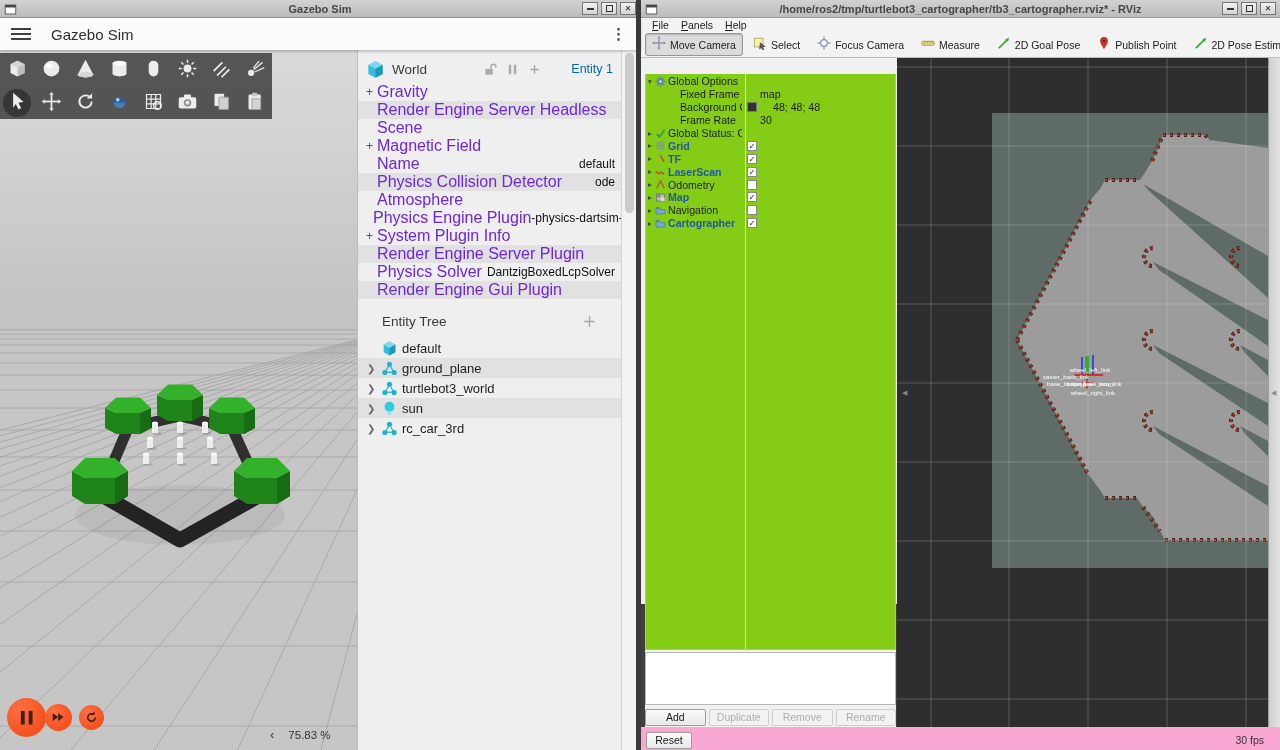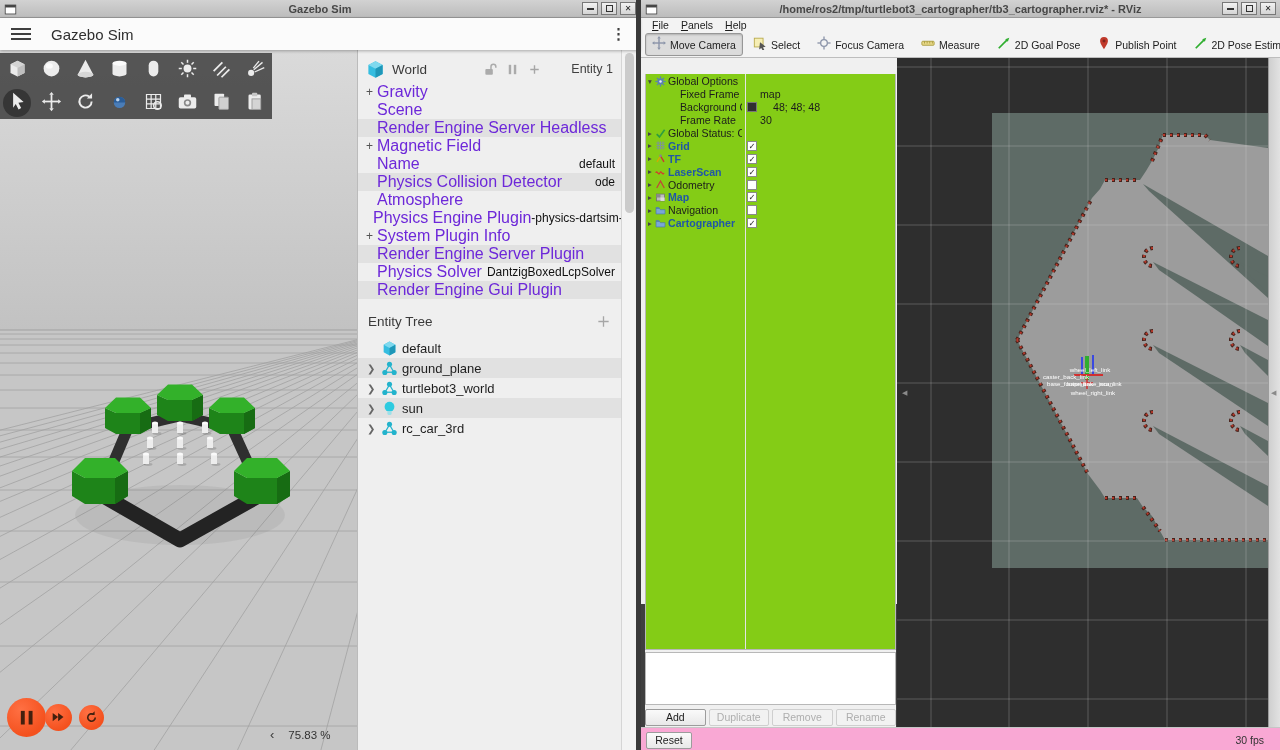--- a/index.html
+++ b/index.html
@@ -31,29 +31,29 @@
 .pb svg{width:60%;height:60%}
 .rtf-wrap{position:absolute;top:677px;left:270px;display:flex;align-items:center;gap:14px;z-index:4}
 .rtf-chev{font-size:13px;color:#3c3c3c}
 .rtf{font-size:11.5px;color:#333}
 .gz-panel{position:absolute;top:50px;left:357px;width:264px;height:700px;background:#efefef;border-left:1px solid #bbb}
 .world-header{position:absolute;top:5px;left:0;right:0;height:28px;display:flex;align-items:center;padding:0 8px;gap:7px}
 .world-header .hicon{width:19px;height:19px;flex:none}
 .world-title{font-size:13.5px;color:#3a3a3a}
 .wh-sp{flex:1}
 .mini-ic{width:15px;height:15px;opacity:.85}
-.entity-label{font-size:12.5px;color:#404040;margin-left:22px}
+.entity-label{font-size:12.5px;color:#0369a1;margin-left:22px}
 .prop-rows{position:absolute;top:33px;left:0;right:0}
 .prow{height:18px;display:flex;align-items:center;padding:0 6px 0 8px;white-space:nowrap}
 .prow.shade{background:#e1e1e1}
 .prow .plusmark{width:11px;color:#555;font-size:12px;visibility:hidden}
 .prow .plusmark.show{visibility:visible}
 .prow .plabel{font-size:16px;color:#6d28d9}
 .prow .pvalue{margin-left:auto;font-size:12px;color:#101010}
-.entity-header{position:absolute;top:258px;left:0;right:0;height:26px;display:flex;align-items:center;padding:0 10px}
+.entity-header{position:absolute;top:258px;left:0;right:0;height:26px;display:flex;align-items:center;padding:0 24px}
 .entity-title{font-size:13.5px;color:#3a3a3a}
 .entity-header .mini-ic{margin-left:auto}
 .entity-rows{position:absolute;top:288px;left:0;right:0}
 .erow{height:20px;display:flex;align-items:center;padding-left:9px;gap:4px}
 .erow.shade{background:#e1e1e1}
 .erow .chev{width:10px;font-size:10px;color:#666;visibility:hidden}
 .erow .chev.show{visibility:visible}
 .erow .eicon{width:17px;height:17px;flex:none}
 .erow .elabel{font-size:13px;color:#1e1e1e}
 .gz-scroll{position:absolute;top:50px;left:621px;width:16px;height:700px;background:#f3f3f3;border-left:1px solid #d5d5d5}
@@ -422,28 +422,28 @@
       <span class="entity-label">Entity 1</span>
     </div>
 
     <div class="prop-rows">
 
     <div class="prow">
           <span class="plusmark show">+</span>
           <span class="plabel">Gravity</span>
           <span class="pvalue"></span>
         </div>
+        <div class="prow shade">
+          <span class="plusmark">+</span>
+          <span class="plabel">Render Engine Server Headless</span>
+          <span class="pvalue"></span>
+        </div>
         <div class="prow">
           <span class="plusmark">+</span>
           <span class="plabel">Scene</span>
-          <span class="pvalue"></span>
-        </div>
-        <div class="prow shade">
-          <span class="plusmark">+</span>
-          <span class="plabel">Render Engine Server Headless</span>
           <span class="pvalue"></span>
         </div>
         <div class="prow">
           <span class="plusmark show">+</span>
           <span class="plabel">Magnetic Field</span>
           <span class="pvalue"></span>
         </div>
         <div class="prow">
           <span class="plusmark">+</span>
           <span class="plabel">Name</span>

